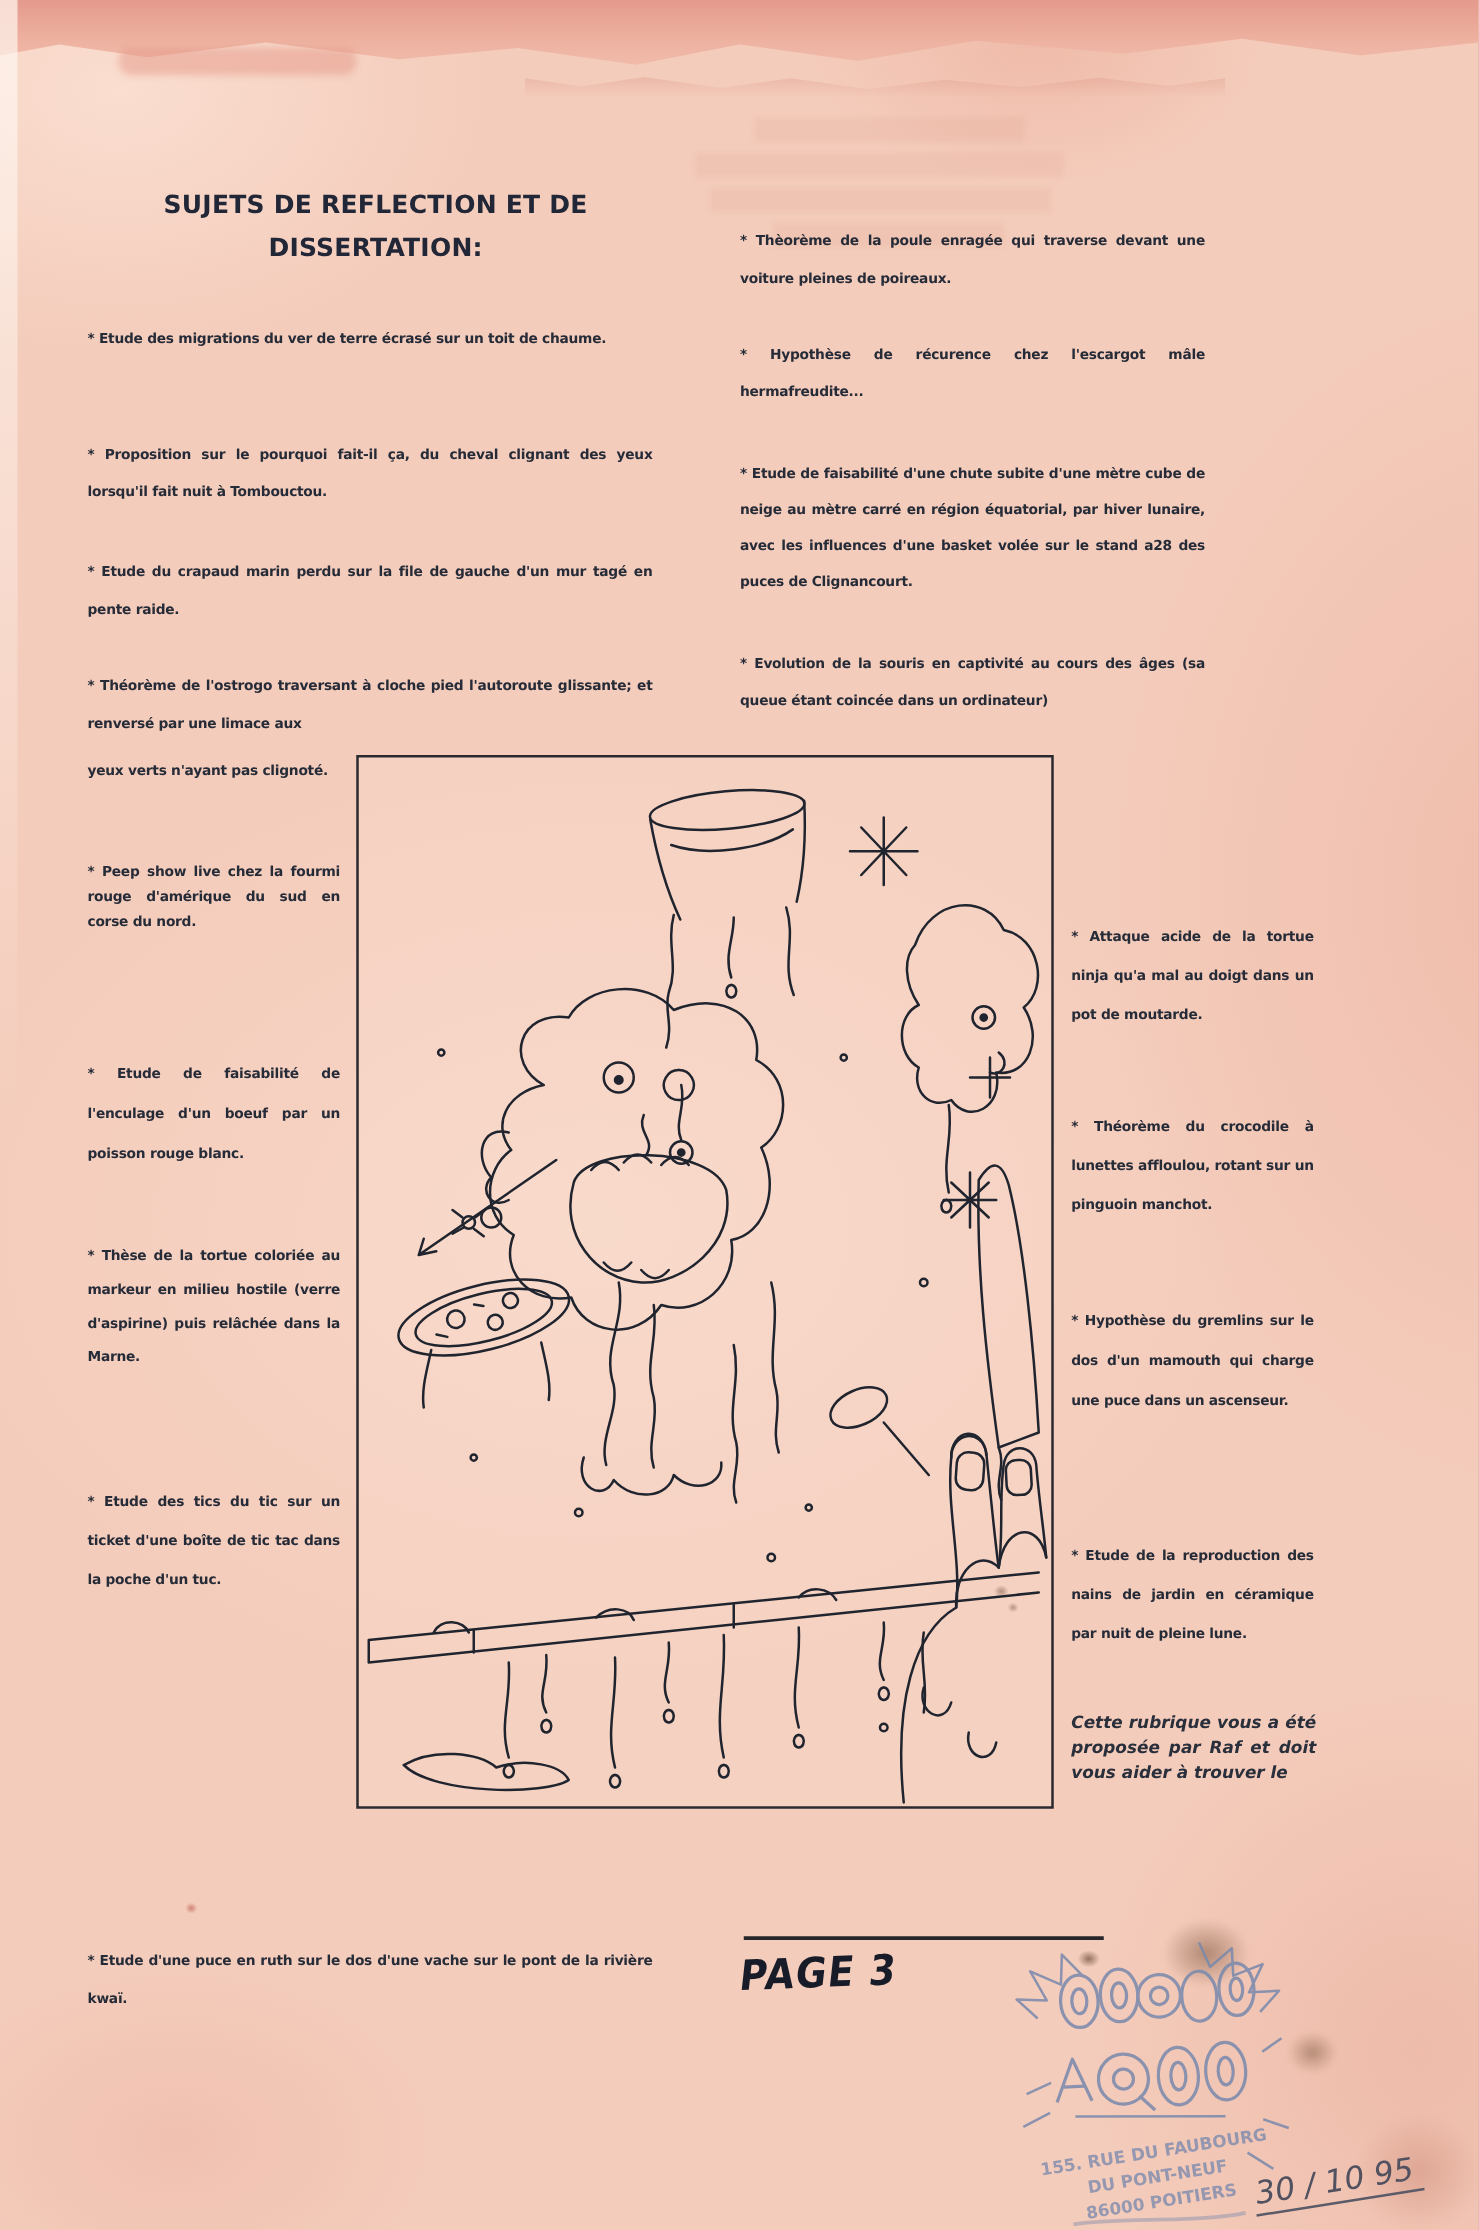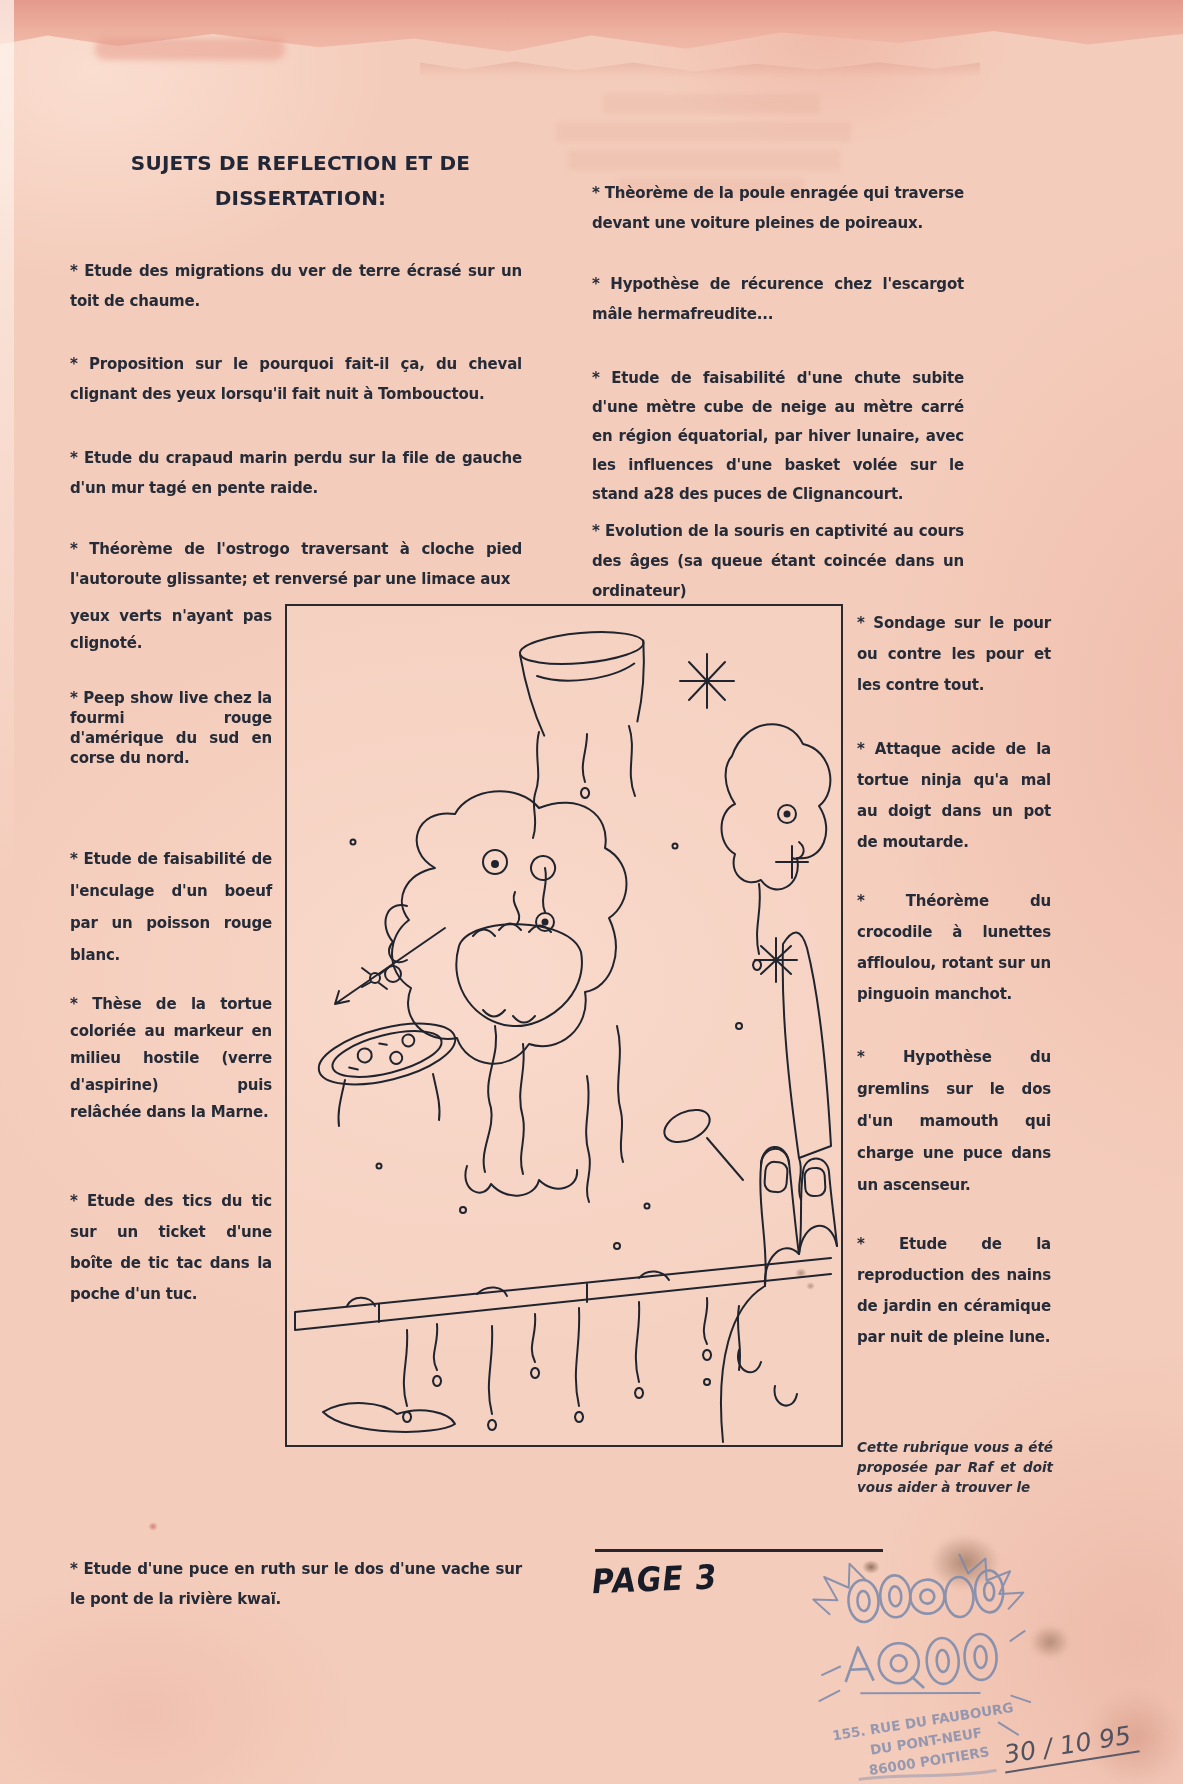--- a/index.html
+++ b/index.html
@@ -19,21 +19,21 @@
     clip-path:polygon(0 0,100% 0,100% 46%,92% 60%,84% 42%,76% 58%,66% 44%,58% 66%,50% 48%,43% 70%,35% 52%,27% 64%,18% 46%,10% 62%,4% 48%,0 60%);}
   .torn-line{position:absolute;left:420px;top:56px;width:560px;height:22px;opacity:.5;
     background:linear-gradient(rgba(214,140,124,.8),transparent);
     clip-path:polygon(0 30%,8% 60%,17% 25%,28% 65%,38% 30%,49% 70%,60% 35%,71% 62%,82% 28%,92% 58%,100% 30%,100% 100%,0 100%);}
   .edge-light{position:absolute;left:0;top:0;width:14px;height:900px;
     background:linear-gradient(180deg,rgba(255,248,242,.7),rgba(255,248,242,0));}
   .ghost{position:absolute;left:556px;top:86px;width:310px;height:150px;filter:blur(2px);opacity:.5;pointer-events:none;}
   .ghost div{background:rgba(205,130,116,.22);height:20px;margin:8px 0;border-radius:3px;}
   .stain{position:absolute;border-radius:50%;pointer-events:none;}
   
-  .it{position:absolute;margin:0;font-weight:700;font-size:15px;letter-spacing:-.2px;
+  .it{position:absolute;margin:0;font-weight:700;font-size:11px;letter-spacing:-.2px;
       text-align:justify;color:#262b38;}
   .lw{left:70px;width:452px;line-height:30px;}
   .ln{left:70px;width:202px;}
   .rw{left:592px;width:372px;line-height:29px;}
   .rn{left:857px;width:194px;}
   .lh25{line-height:20px}.lh27{line-height:27px}
   .lh30{line-height:30px}.lh31{line-height:31px}.lh32{line-height:32px}
   .title{position:absolute;left:128px;top:146px;width:345px;margin:0;text-align:center;
     font-weight:700;font-size:20px;line-height:35px;letter-spacing:.2px;color:#222738;}
   .note{font-style:italic;font-weight:700;font-size:13.5px;color:#2a2f3c;letter-spacing:0;}
@@ -83,27 +83,26 @@
   <p class="it ln lh25" style="top:688px">* Peep show live chez la fourmi rouge d'amérique du sud en corse du nord.</p>
   <p class="it ln lh32" style="top:843px">* Etude de faisabilité de l'enculage d'un boeuf par un poisson rouge blanc.</p>
   <p class="it ln lh27" style="top:991px">* Thèse de la tortue coloriée au markeur en milieu hostile (verre d'aspirine) puis relâchée dans la Marne.</p>
   <p class="it ln lh31" style="top:1186px">* Etude des tics du tic sur un ticket d'une boîte de tic tac dans la poche d'un tuc.</p>
   <p class="it lw" style="top:1554px">* Etude d'une puce en ruth sur le dos d'une vache sur le pont de la rivière kwaï.</p>
 
   <p class="it rw lh30" style="top:178px">* Thèorème de la poule enragée qui traverse devant une voiture pleines de poireaux.</p>
   <p class="it rw lh30" style="top:269px">* Hypothèse de récurence chez l'escargot mâle hermafreudite...</p>
   <p class="it rw" style="top:364px">* Etude de faisabilité d'une chute subite d'une mètre cube de neige au mètre carré en région équatorial, par hiver lunaire, avec les influences d'une basket volée sur le stand a28 des puces de Clignancourt.</p>
   <p class="it rw lh30" style="top:516px">* Evolution de la souris en captivité au cours des âges (sa queue étant coincée dans un ordinateur)</p>
-  <p class="it rn lh31" style="top:608px">* Sondage sur le pour ou contre les pour et les contre tout.</p>
   <p class="it rn lh31" style="top:734px">* Attaque acide de la tortue ninja qu'a mal au doigt dans un pot de moutarde.</p>
   <p class="it rn lh31" style="top:886px">* Théorème du crocodile à lunettes affloulou, rotant sur un pinguoin manchot.</p>
   <p class="it rn lh32" style="top:1041px">* Hypothèse du gremlins sur le dos d'un mamouth qui charge une puce dans un ascenseur.</p>
   <p class="it rn lh31" style="top:1229px">* Etude de la reproduction des nains de jardin en céramique par nuit de pleine lune.</p>
 
-  <p class="it rn note lh25" style="top:1437px;width:196px">Cette rubrique vous a été proposée par Raf et doit vous aider à trouver le</p>
+  <p class="it rn note lh25" style="top:1368px;width:196px">Cette rubrique vous a été proposée par Raf et doit vous aider à trouver le</p>
 
   <div class="frame">
     <svg width="553" height="838" viewBox="0 0 553 838" fill="none" stroke="#20242e" stroke-width="2" stroke-linecap="round" stroke-linejoin="round">
 
       <g transform="rotate(-5 295 45)">
         <ellipse cx="295" cy="42" rx="62" ry="15"></ellipse>
         <path d="M233,44 C236,78 242,104 250,126"></path>
         <path d="M357,40 C356,72 351,98 344,120"></path>
         <path d="M248,66 C275,78 322,76 346,62"></path>
       </g>

